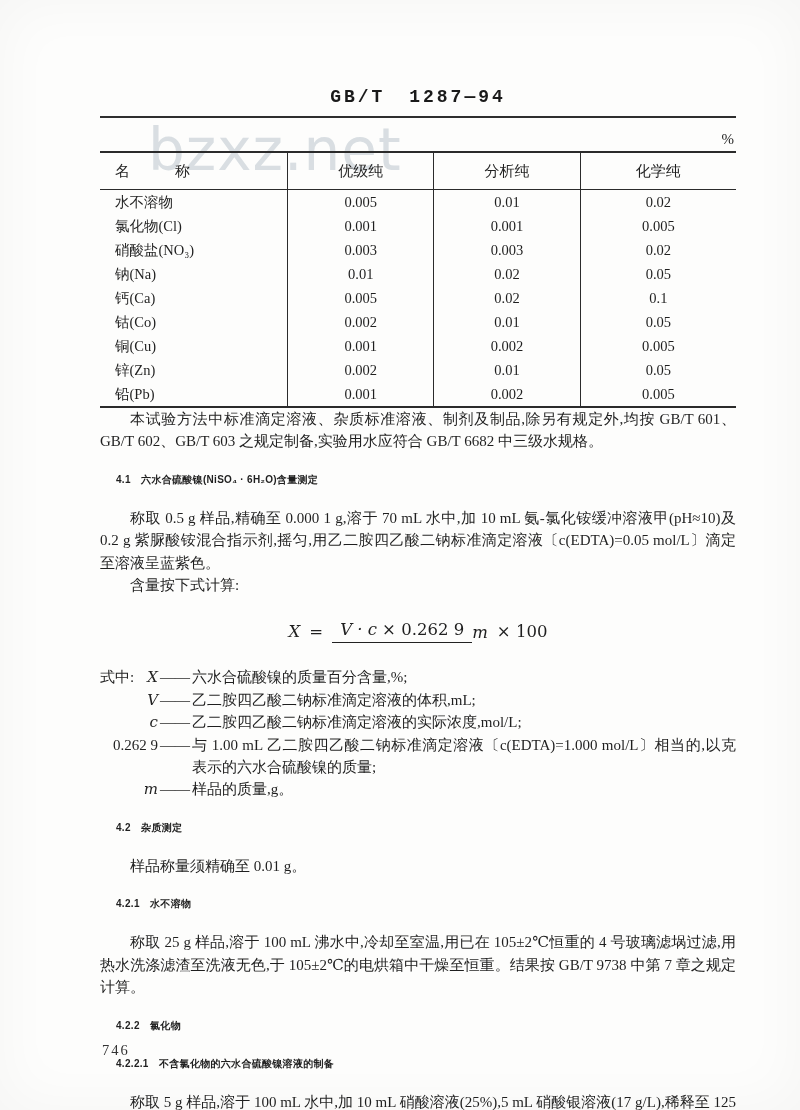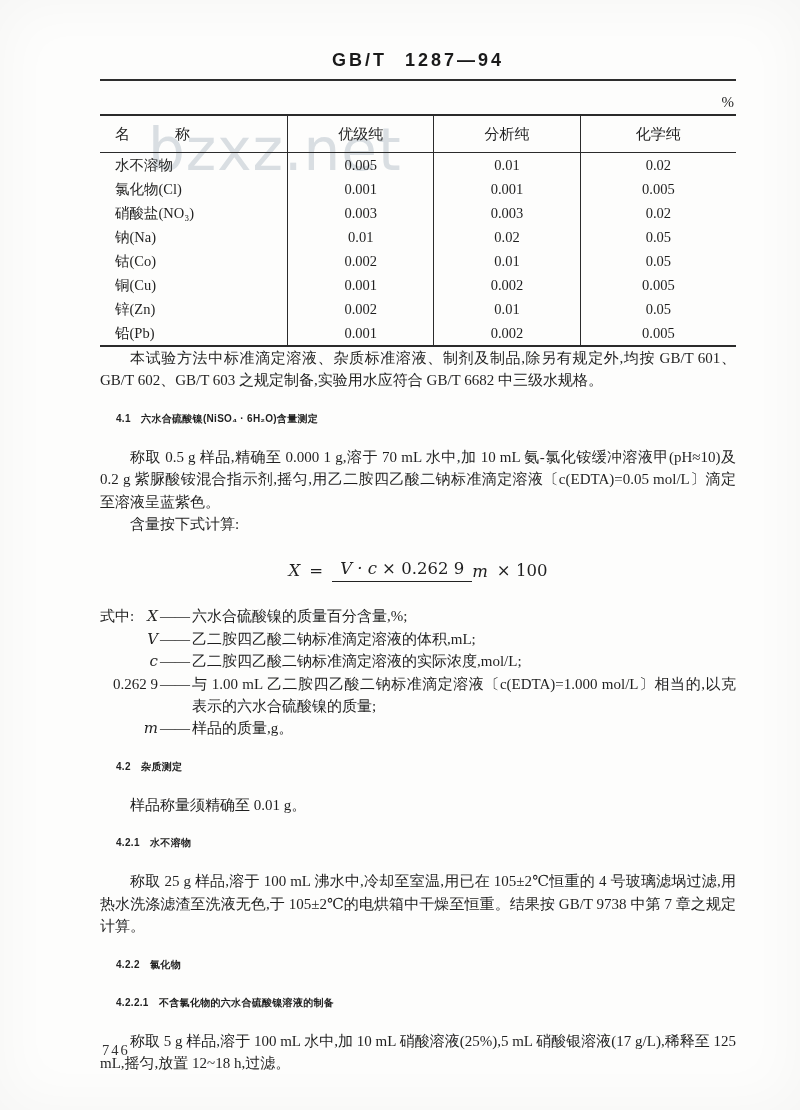--- a/index.html
+++ b/index.html
@@ -9,22 +9,22 @@
     box-shadow:inset 0 0 60px rgba(0,0,0,0.035);
   }
   .watermark{
     position:absolute;left:148px;top:116px;z-index:0;
     font-family:"DejaVu Sans","Liberation Sans",sans-serif;
     font-weight:400;font-size:58px;letter-spacing:1px;
     color:#bcc6ce;opacity:0.55;user-select:none;
   }
   .content{position:relative;z-index:1;margin-left:100px;width:636px;}
   .doc-title{
-    padding-top:49px;text-align:center;
-    font-family:Liberation Sans, sans-serif;
+    padding-top:86px;text-align:center;
+    font-family:Liberation Mono, monospace;
     font-weight:700;font-size:18px;letter-spacing:3px;word-spacing:10px;
     line-height:22px;color:#1a1a1a;
   }
   .title-rule{margin-top:8px;border-top:2px solid #2e2e2e;height:0;}
   .unit-note{margin-top:12px;text-align:right;font-size:15px;line-height:18px;padding-right:2px;}
   table.spec{
     width:100%;border-collapse:collapse;margin-top:3px;
     border-top:2px solid #2b2b2b;border-bottom:2px solid #2b2b2b;
   }
   table.spec th{
@@ -117,20 +117,26 @@
           <td class="vline">0.003</td>
           <td class="vline">0.02</td>
         </tr>
         <tr>
           <td class="c-name">钠(Na)</td>
           <td class="vline">0.01</td>
           <td class="vline">0.02</td>
           <td class="vline">0.05</td>
         </tr>
         <tr>
+          <td class="c-name">钙(Ca)</td>
+          <td class="vline">0.005</td>
+          <td class="vline">0.02</td>
+          <td class="vline">0.1</td>
+        </tr>
+        <tr>
           <td class="c-name">钴(Co)</td>
           <td class="vline">0.002</td>
           <td class="vline">0.01</td>
           <td class="vline">0.05</td>
         </tr>
         <tr>
           <td class="c-name">铜(Cu)</td>
           <td class="vline">0.001</td>
           <td class="vline">0.002</td>
           <td class="vline">0.005</td>

